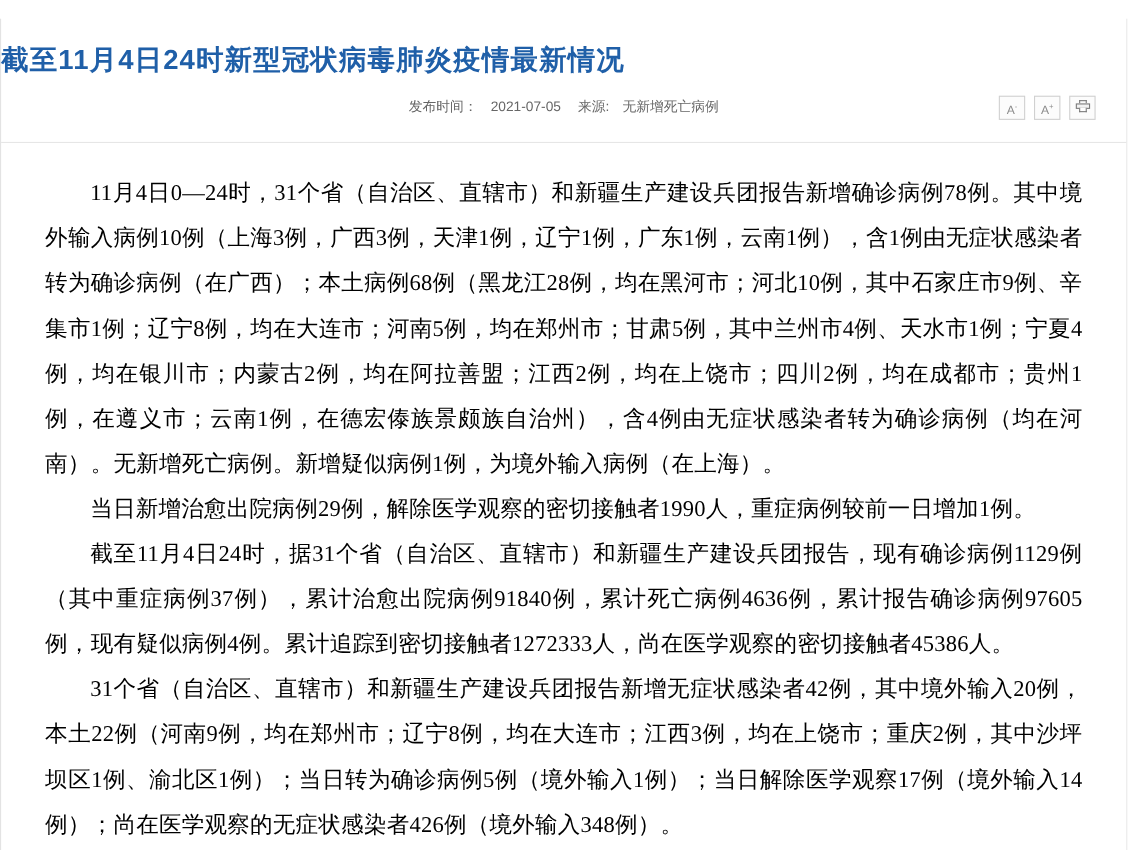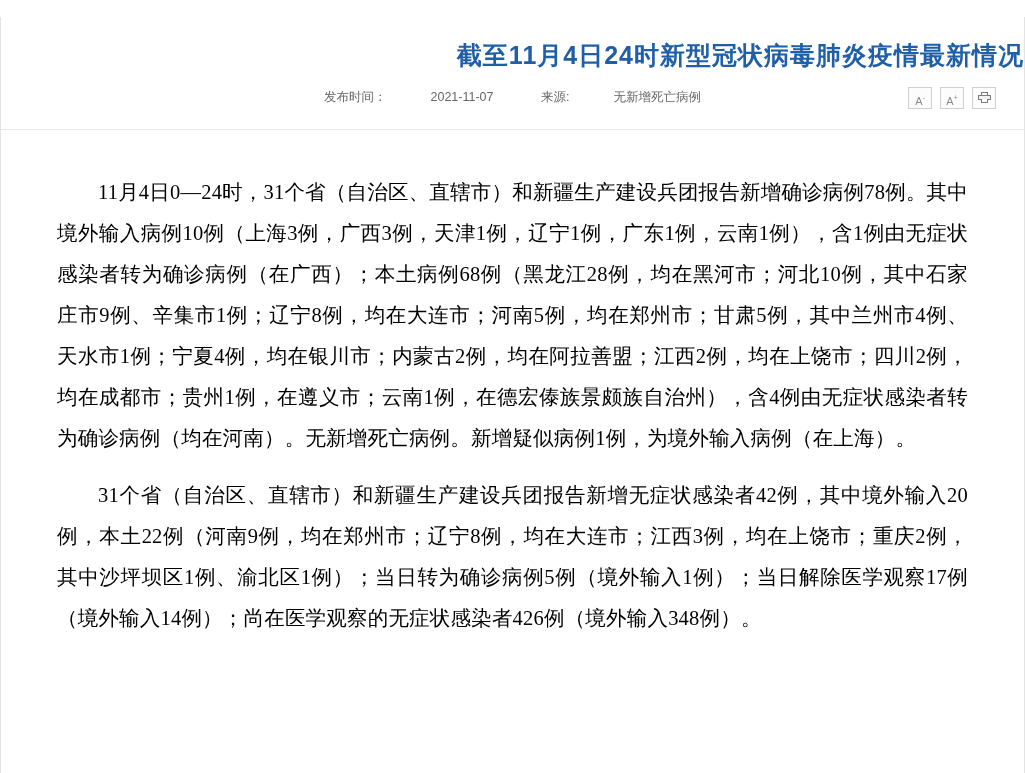--- a/index.html
+++ b/index.html
@@ -17,42 +17,42 @@
   .page {
     position: relative;
     width: 1025px;
     height: 773px;
     box-sizing: border-box;
     border-left: 1px solid #e3e3e3;
     border-right: 1px solid #e3e3e3;
     background: #fff;
   }
   .article-title {
-    text-align: right;
+    text-align: left;
     font-family: "Liberation Sans", "DejaVu Sans", sans-serif;
     font-size: 25px;
     font-weight: bold;
     color: #1f5fa8;
     letter-spacing: 1px;
     padding-top: 22px;
     line-height: 1.3;
   }
   .meta-row {
     position: relative;
     margin-top: 18px;
     height: 34px;
   }
   .meta-center {
     text-align: center;
     font-family: "Liberation Sans", "DejaVu Sans", sans-serif;
     font-size: 12.5px;
     color: #666666;
   }
   .meta-center span {
-    margin: 0 22px;
+    margin: 0 6px;
   }
   .meta-tools {
     position: absolute;
     right: 28px;
     top: -2px;
     display: flex;
     gap: 8px;
     align-items: center;
   }
   .tool-btn {
@@ -111,48 +111,50 @@
     background: #e6e6e6;
   }
   .content {
     padding: 26px 40px 10px 40px;
     font-size: 20.5px;
     line-height: 41px;
     text-align: justify;
     letter-spacing: 0.2px;
   }
   .content p {
-    margin: 16px;
+    margin: 0;
     text-indent: 2em;
   }
 </style>
 </head>
 <body>
 
 <div class="page">
 
   <h1 class="article-title">截至11月4日24时新型冠状病毒肺炎疫情最新情况</h1>
 
   <div class="meta-row">
     <div class="meta-center">
-      <span>发布时间：</span><span>2021-11-07</span>
+      <span>发布时间：</span><span>2021-07-05</span>
       <span>来源:</span><span>无新增死亡病例</span>
     </div>
     <div class="meta-tools">
       <div class="tool-btn"><span>A</span><sup>-</sup></div>
       <div class="tool-btn"><span>A</span><sup>+</sup></div>
       <div class="tool-btn">
         <span class="printer-glyph">
           <span class="top"></span><span class="body"></span><span class="paper"></span>
         </span>
       </div>
     </div>
   </div>
 
   <div class="divider"></div>
 
   <div class="content">
     <p>11月4日0—24时，31个省（自治区、直辖市）和新疆生产建设兵团报告新增确诊病例78例。其中境外输入病例10例（上海3例，广西3例，天津1例，辽宁1例，广东1例，云南1例），含1例由无症状感染者转为确诊病例（在广西）；本土病例68例（黑龙江28例，均在黑河市；河北10例，其中石家庄市9例、辛集市1例；辽宁8例，均在大连市；河南5例，均在郑州市；甘肃5例，其中兰州市4例、天水市1例；宁夏4例，均在银川市；内蒙古2例，均在阿拉善盟；江西2例，均在上饶市；四川2例，均在成都市；贵州1例，在遵义市；云南1例，在德宏傣族景颇族自治州），含4例由无症状感染者转为确诊病例（均在河南）。无新增死亡病例。新增疑似病例1例，为境外输入病例（在上海）。</p>
+    <p>当日新增治愈出院病例29例，解除医学观察的密切接触者1990人，重症病例较前一日增加1例。</p>
+    <p>截至11月4日24时，据31个省（自治区、直辖市）和新疆生产建设兵团报告，现有确诊病例1129例（其中重症病例37例），累计治愈出院病例91840例，累计死亡病例4636例，累计报告确诊病例97605例，现有疑似病例4例。累计追踪到密切接触者1272333人，尚在医学观察的密切接触者45386人。</p>
     <p>31个省（自治区、直辖市）和新疆生产建设兵团报告新增无症状感染者42例，其中境外输入20例，本土22例（河南9例，均在郑州市；辽宁8例，均在大连市；江西3例，均在上饶市；重庆2例，其中沙坪坝区1例、渝北区1例）；当日转为确诊病例5例（境外输入1例）；当日解除医学观察17例（境外输入14例）；尚在医学观察的无症状感染者426例（境外输入348例）。</p>
 
   </div>
 
 </div>
 
 </body></html>

